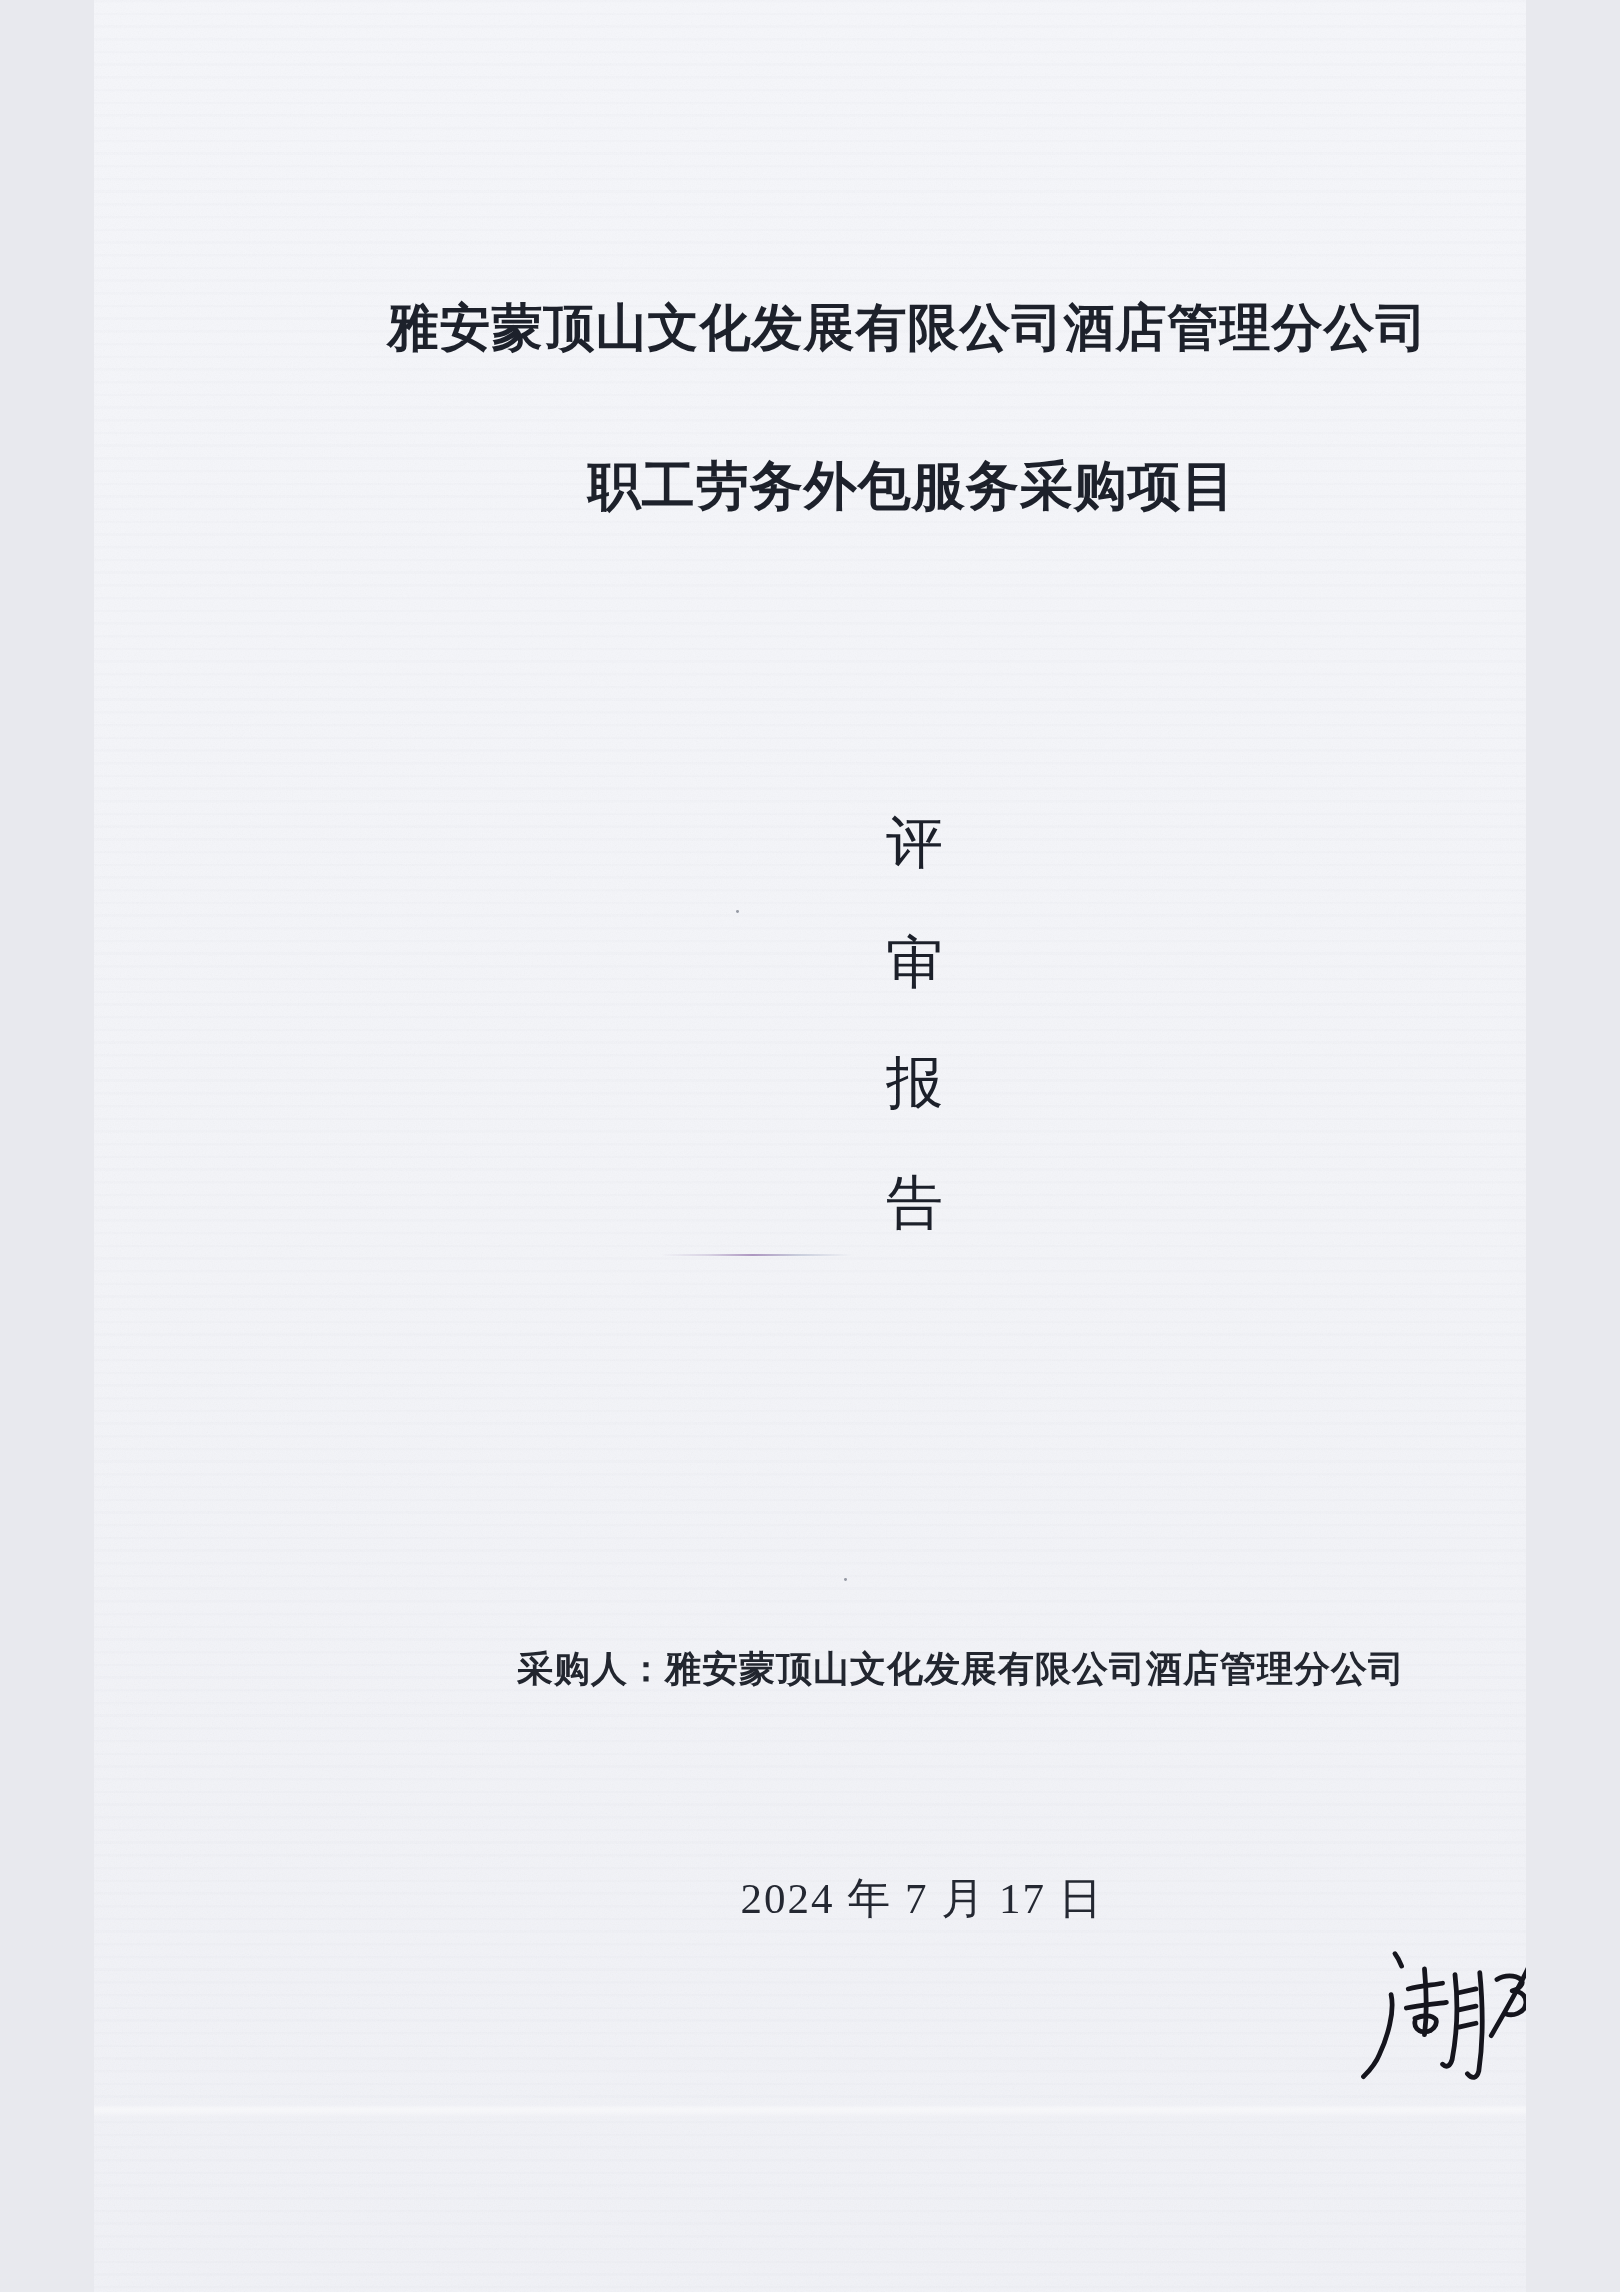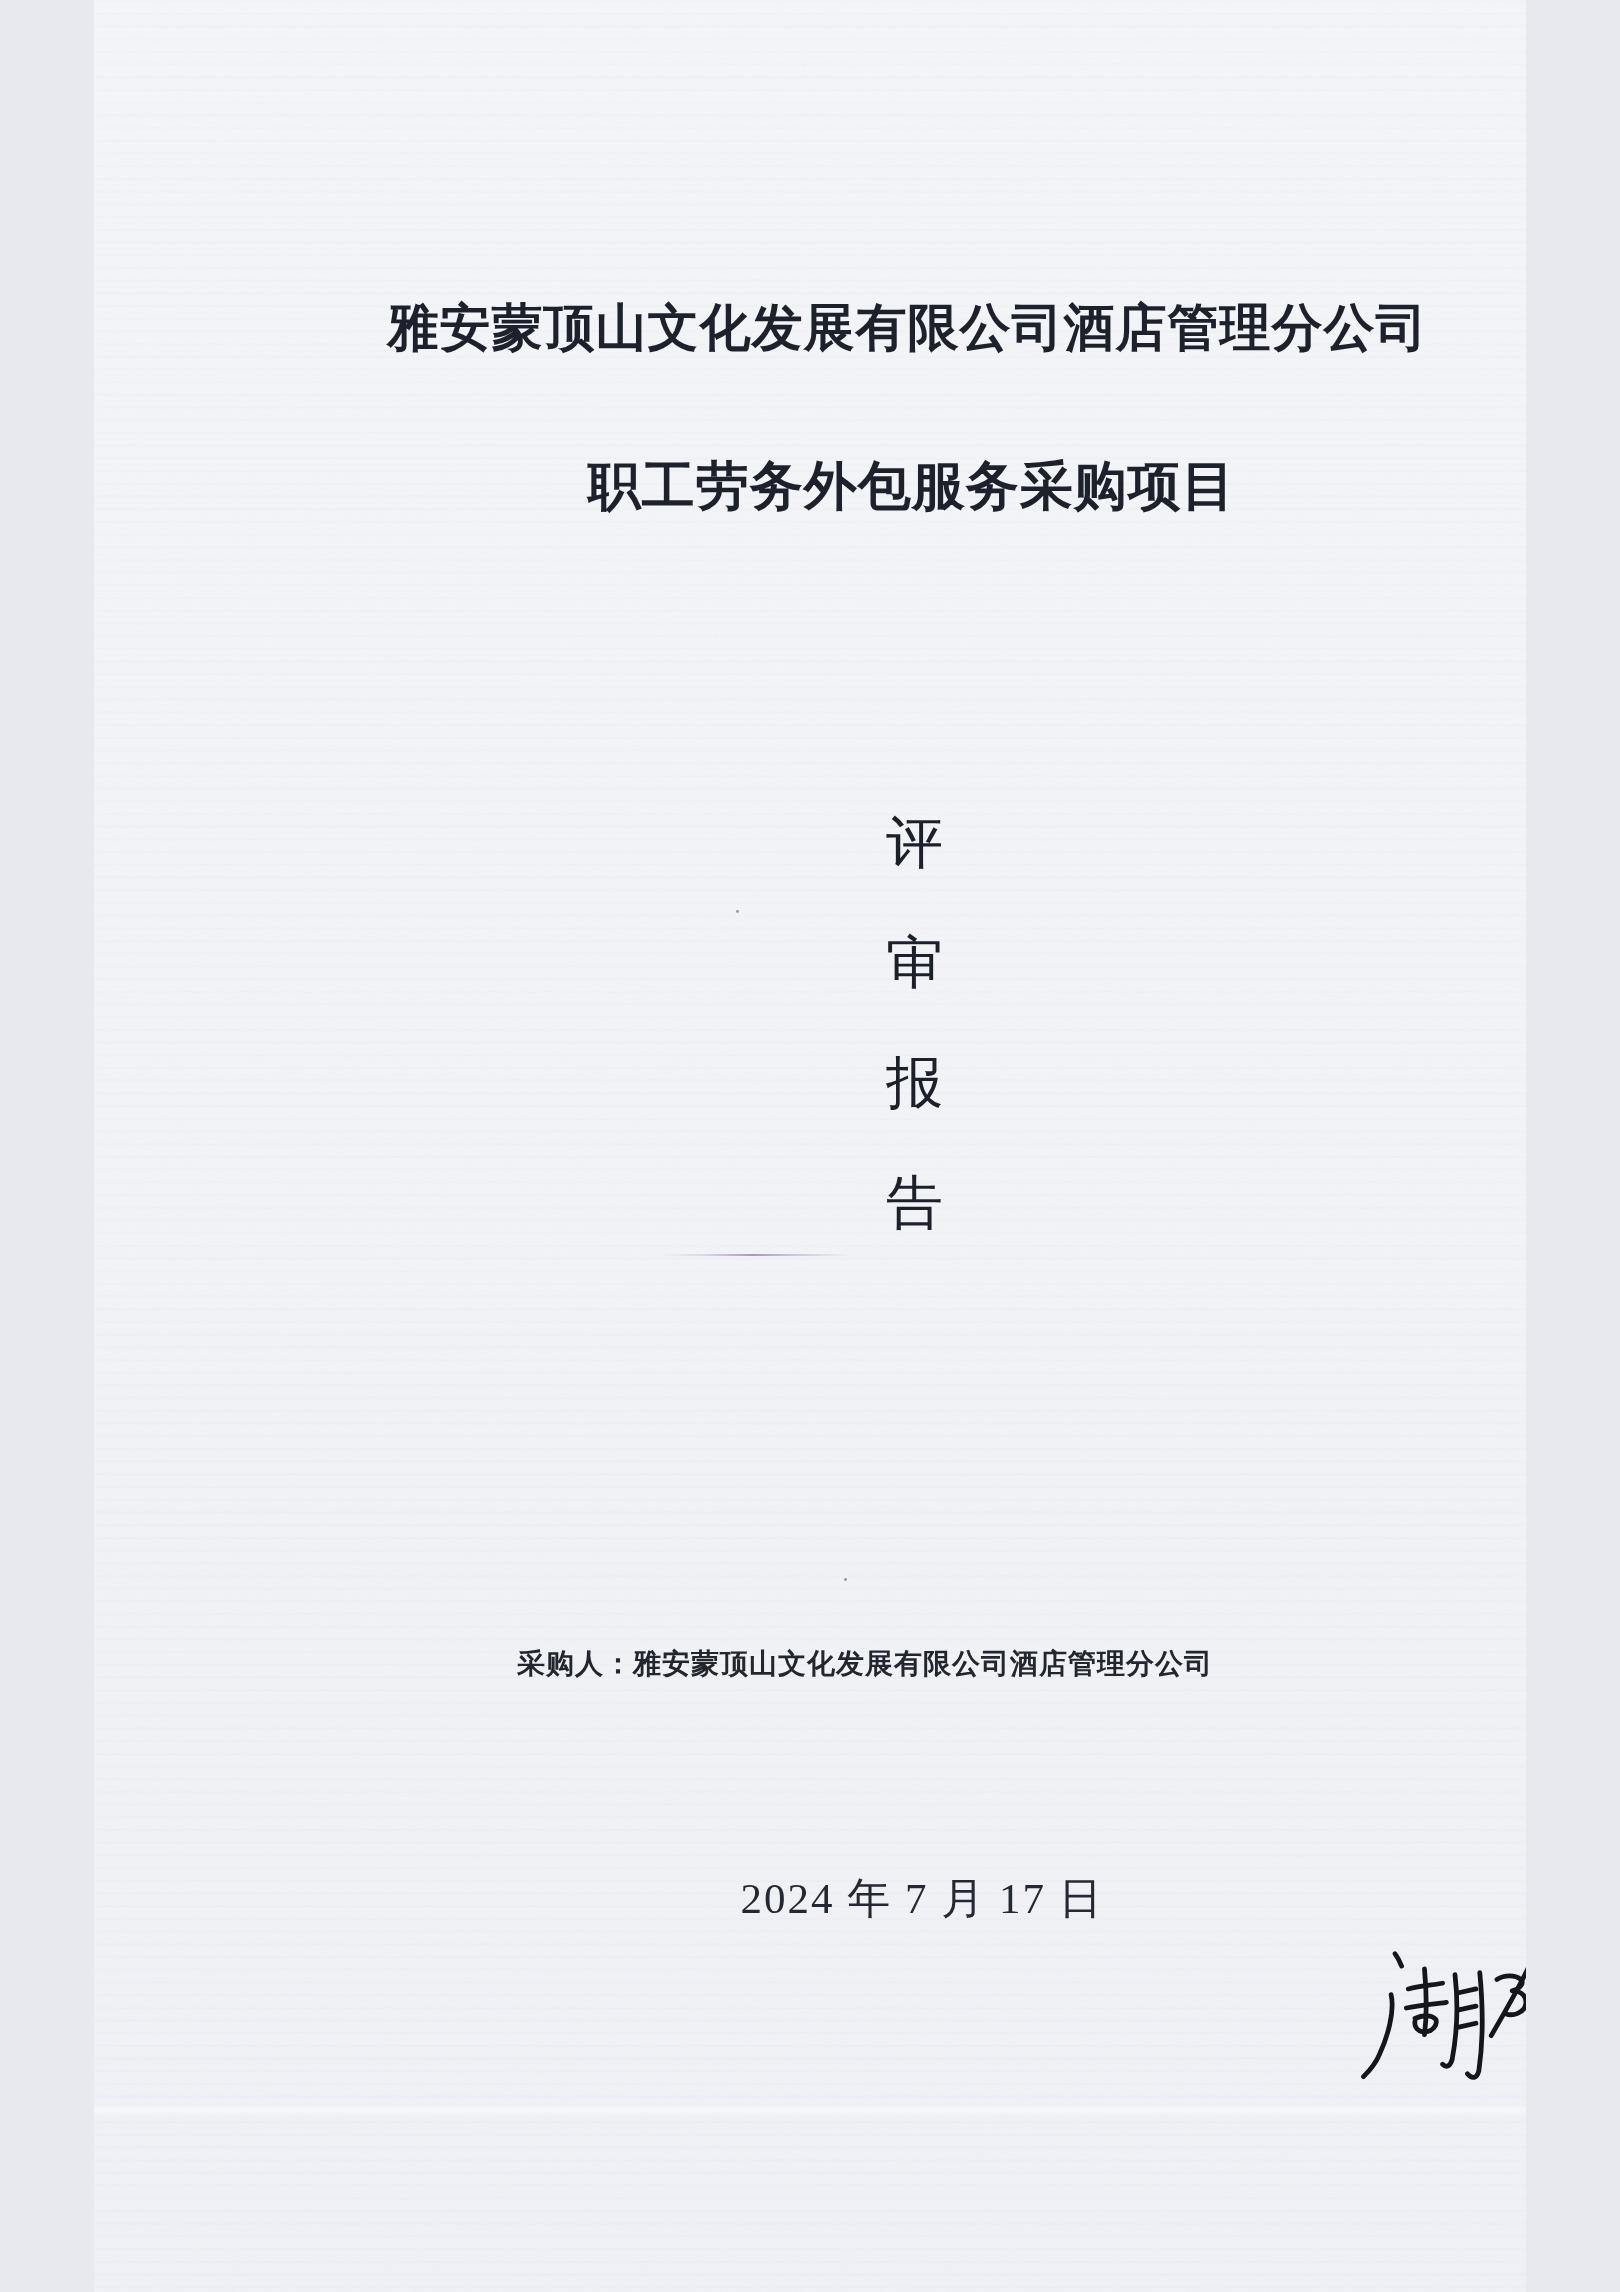--- a/index.html
+++ b/index.html
@@ -91,21 +91,21 @@
       rgba(168,150,190,0.35) 25%,
       rgba(150,120,175,0.75) 48%,
       rgba(140,150,180,0.4)  72%,
       rgba(160,170,200,0)   100%);
     border-radius: 1px;
   }
   .purchaser {
     position: absolute;
     left: 423px;
     top: 1645px;
-    font-size: 28px;
+    font-size: 36px;
     font-weight: 600;
     letter-spacing: 1px;
     color: #22262f;
     white-space: nowrap;
   }
   .date {
     position: absolute;
     left: 0;
     top: 1870px;
     width: 1656px;

